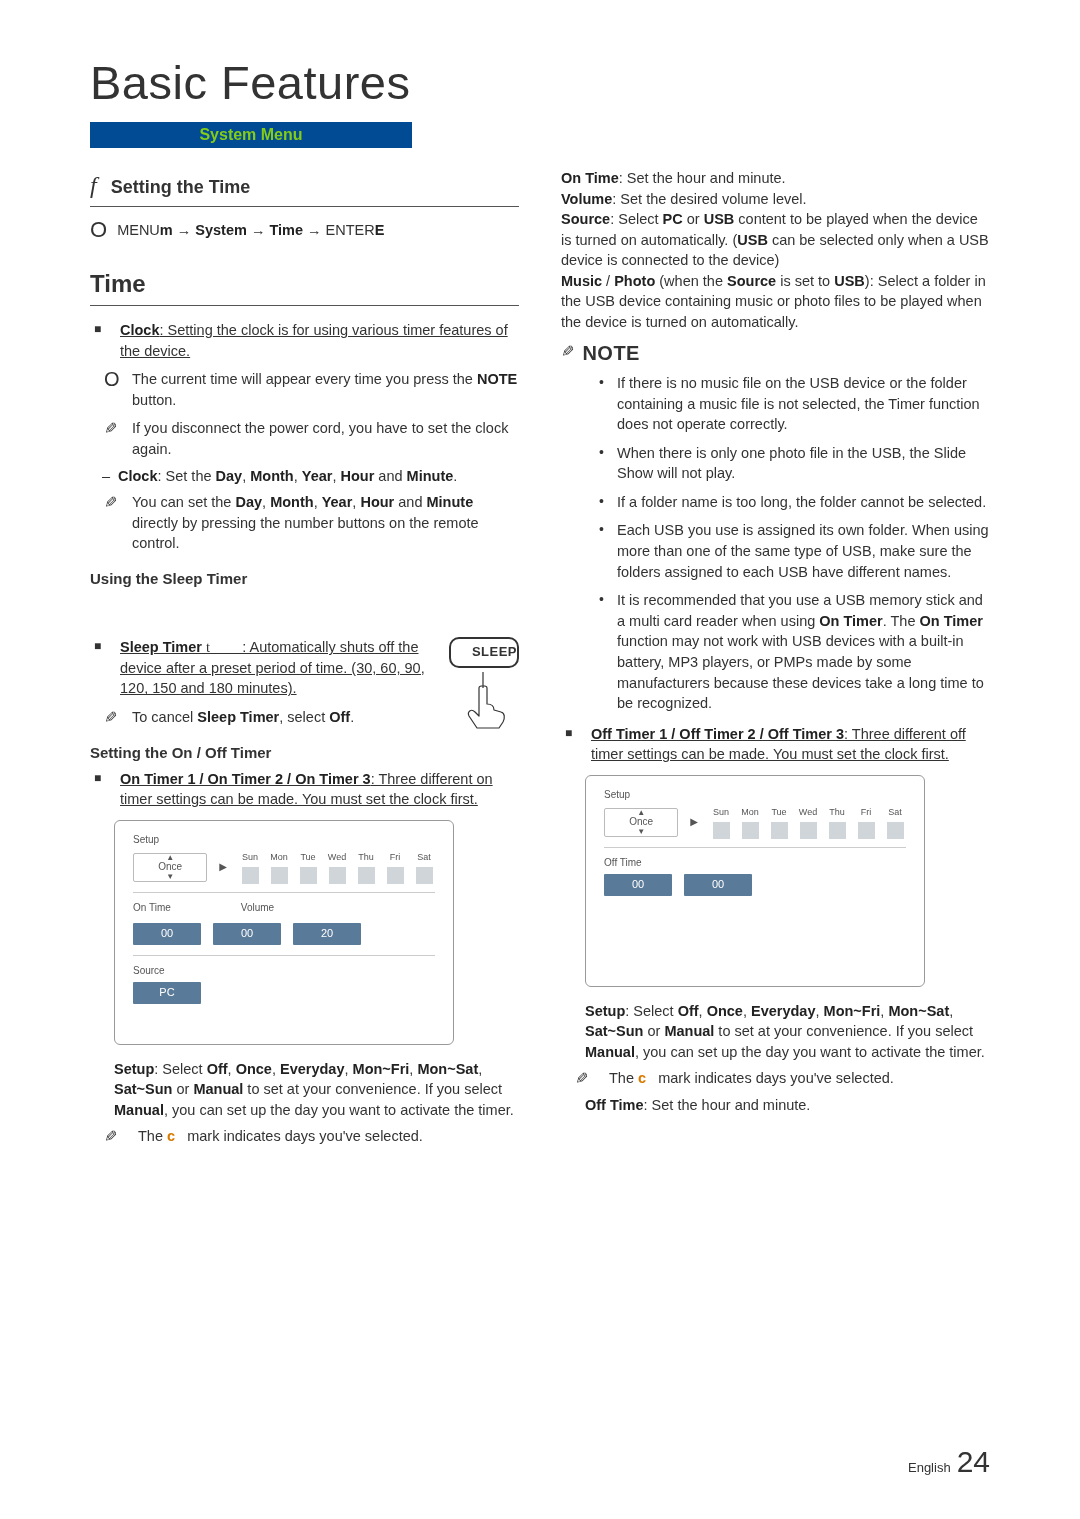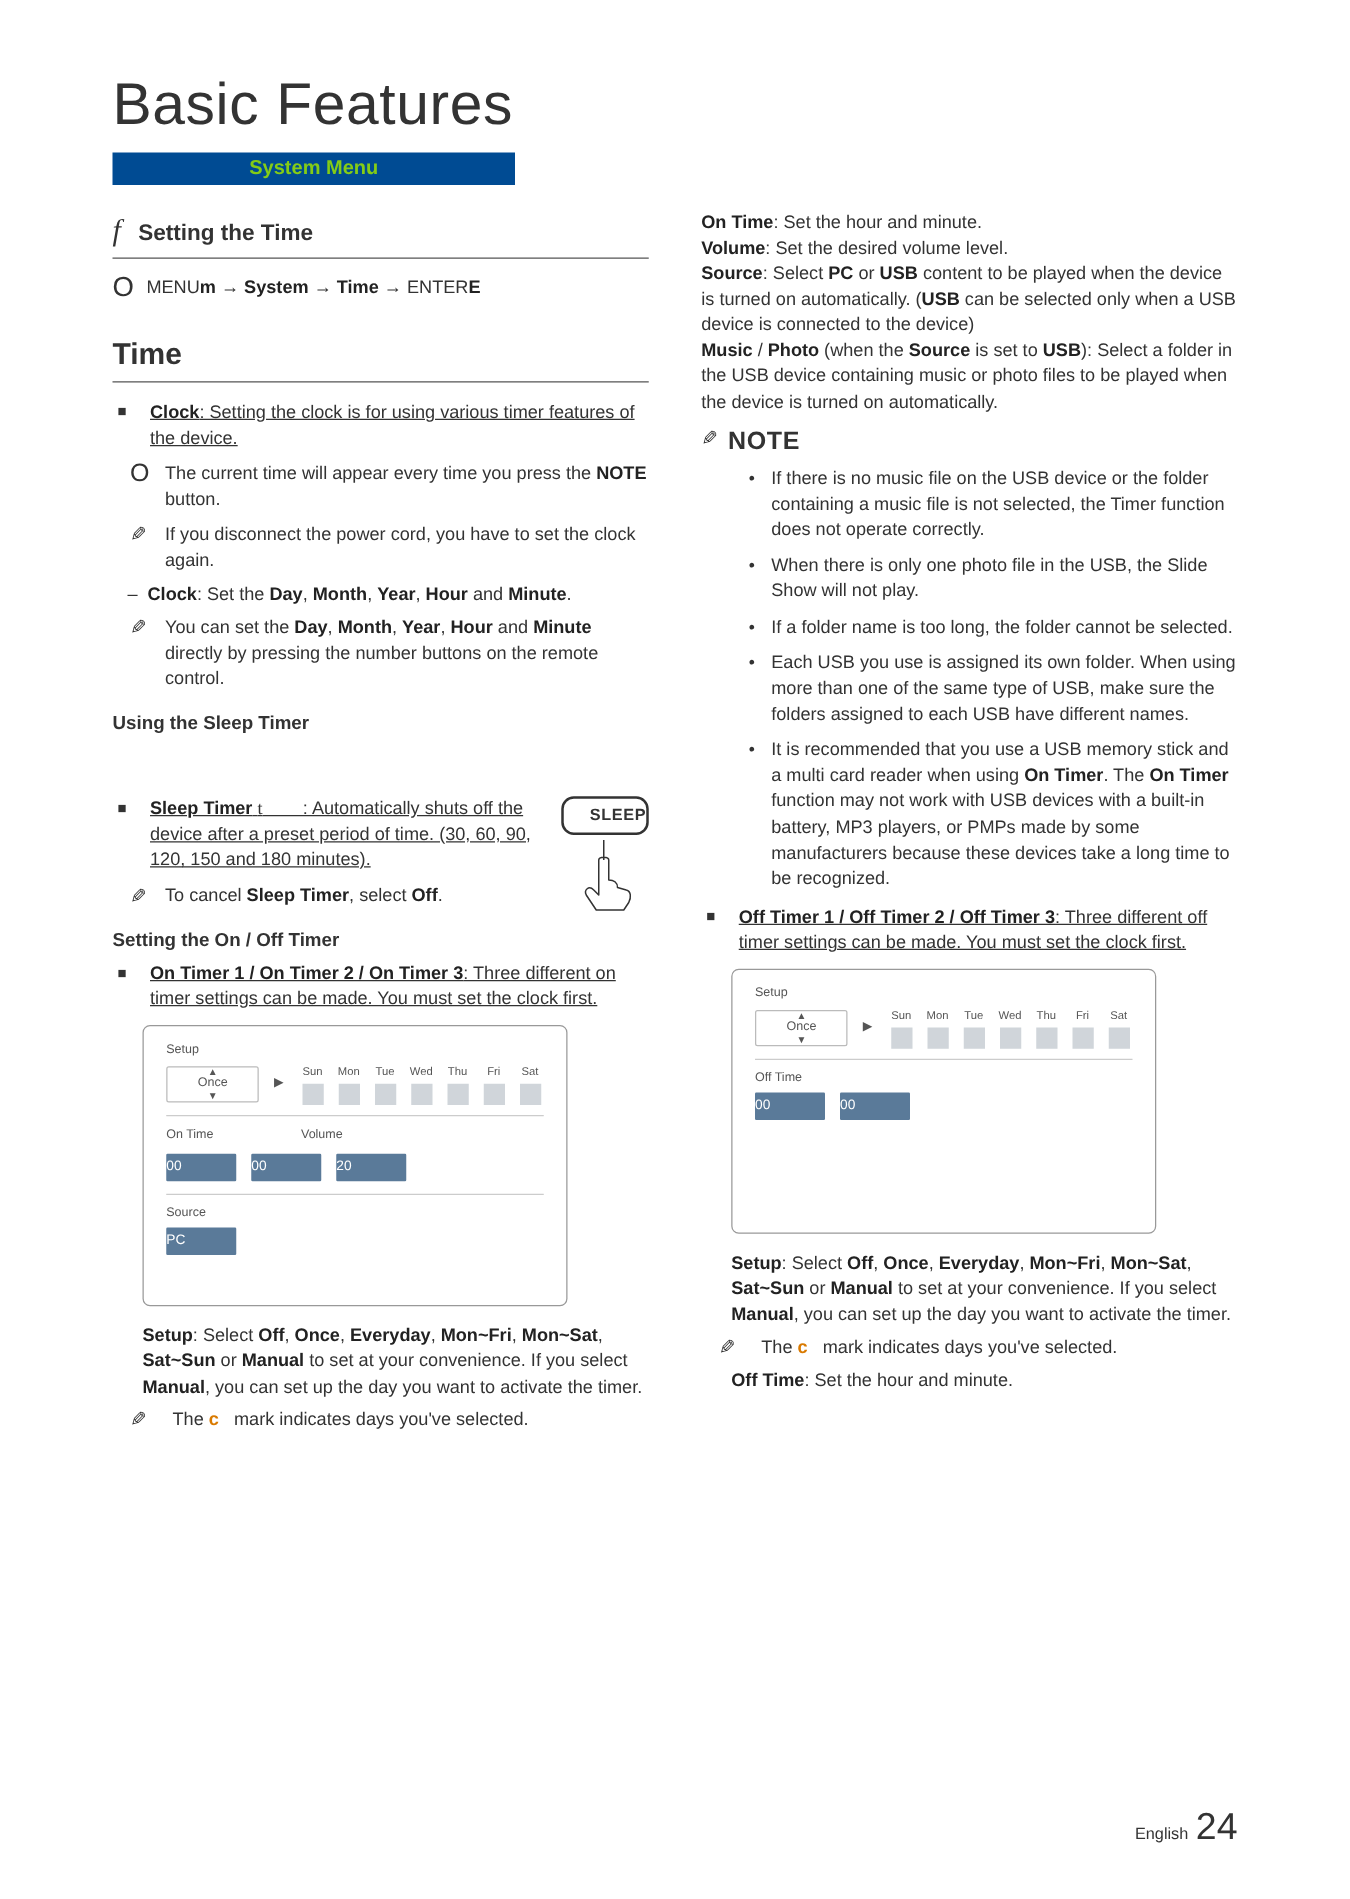--- a/index.html
+++ b/index.html
@@ -179,22 +179,22 @@
     .once-box .arrow-up { position: absolute; top: -2px; left: 50%; transform: translateX(-50%); font-size: 8px; }
     .once-box .arrow-down { position: absolute; bottom: -2px; left: 50%; transform: translateX(-50%); font-size: 8px; }
     .play-tri { font-size: 10px; }
     .days-row { display: flex; gap: 7px; }
     .day-col { display: flex; flex-direction: column; align-items: center; gap: 3px; min-width: 22px; }
     .day-box { width: 17px; height: 17px; background: #d0d5da; }
     .tp-field-row { display: flex; align-items: center; gap: 12px; margin-top: 4px; }
     .time-field {
       background: #5a7a99;
       color: #fff;
-      width: 56px;
-      text-align: left;
+      width: 68px;
+      text-align: center;
       padding: 3px 0;
       font-size: 11px;
       border-radius: 1px;
     }
     .spacer-line { border-bottom: 1px solid #ccc; margin: 10px 0 8px 0; }
     
     .note-heading { display: flex; align-items: center; gap: 8px; margin: 6px 0; }
     .note-heading .pencil { font-size: 16px; transform: scaleX(-1); display: inline-block;}
     .note-heading .ntxt { font-weight: bold; font-size: 20px; letter-spacing: 0.5px; }
     .dot-list { list-style: none; padding-left: 56px; }

